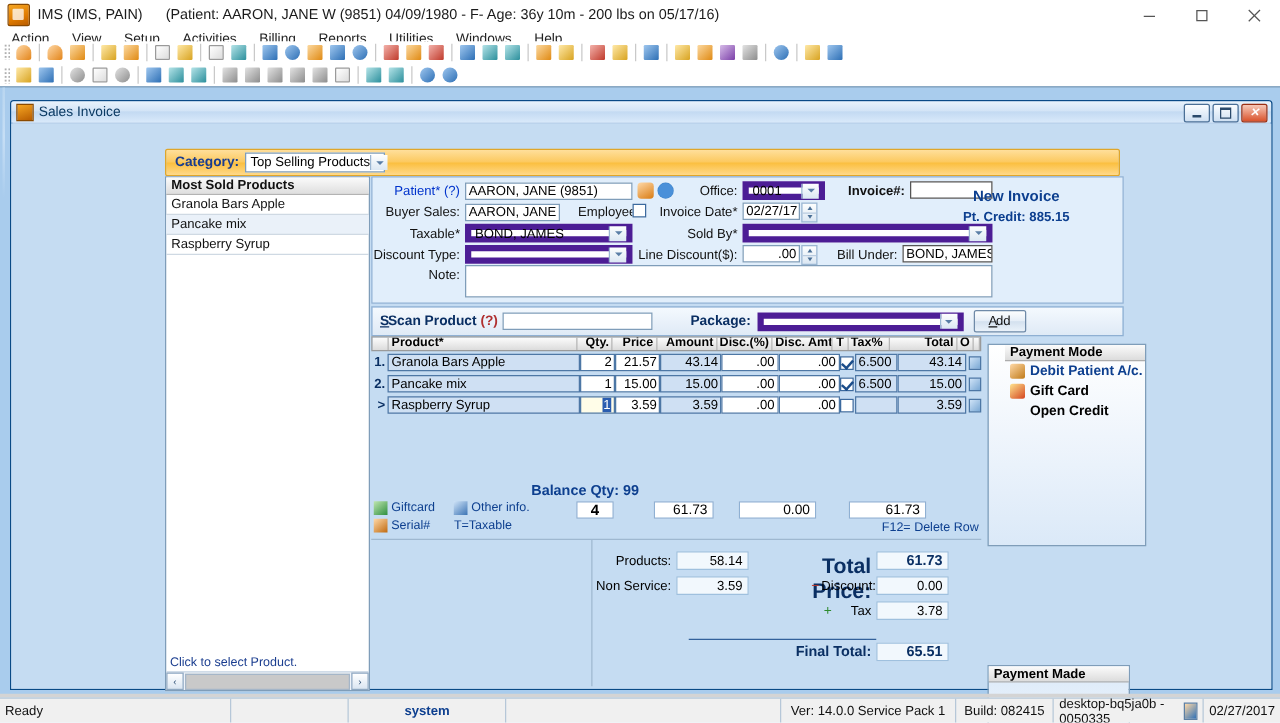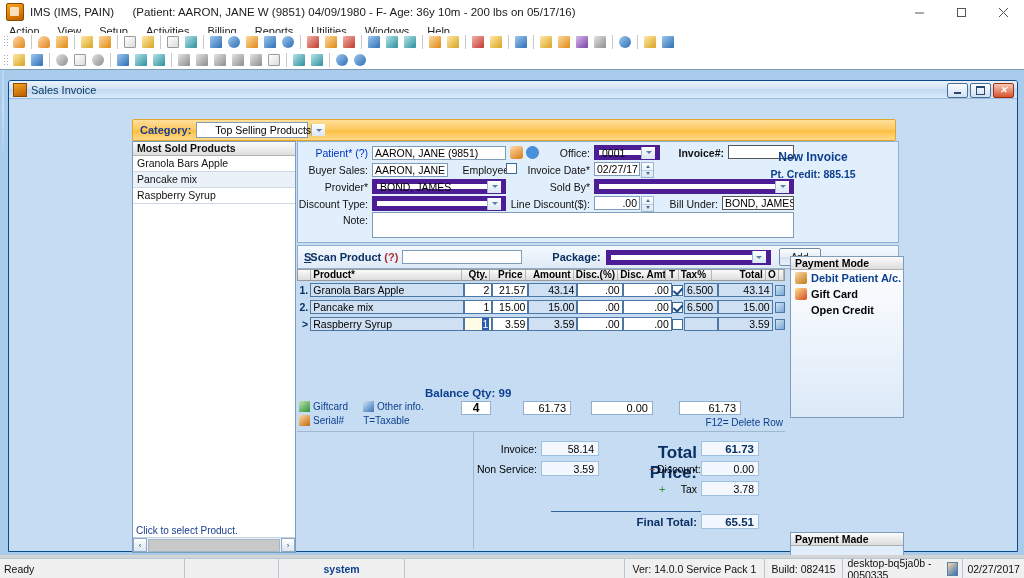--- a/index.html
+++ b/index.html
@@ -119,21 +119,21 @@
     background:linear-gradient(180deg,#ffdf9b 0%,#fcc95f 48%,#fbbf3f 52%,#ffd98a 100%);
     border:1px solid #e0a62a; border-radius:2px;
     display:flex; align-items:center;
   }
   .cat-label{ font-size:11px; font-weight:bold; color:#1a3d8f; margin-left:7px; }
   .cat-combo{
     margin-left:5px; width:110px; height:14px; background:#fff;
     border:1px solid #7f9db9; display:flex; align-items:center; justify-content:space-between;
     font-size:10.5px;
   }
-  .cat-combo span{ padding-left:18px; white-space:nowrap;}
+  .cat-combo span{ padding-left:3px; white-space:nowrap;}
   .combo-arrow{
     width:13px; height:12px; flex:none;
     background:linear-gradient(180deg,#fdfefe,#dbe7f3);
     border-left:1px solid #9bb6d2; display:flex;align-items:center;justify-content:center;
   }
   .combo-arrow:after{ content:""; border-left:3px solid transparent;border-right:3px solid transparent;
     border-top:3px solid #5a7ea6; display:block;}
 
   
   .leftpanel{
@@ -227,23 +227,24 @@
   .gcell.w{ background:#ffffff; }
   .gcell.cream{ background:#fffde8; }
   .gcell.r{ text-align:right; }
   .rownum{ width:14px; font-size:10.5px; font-weight:bold; color:#0a2f63; text-align:right;
            padding-right:2px; box-sizing:border-box;}
   .gbtn{ width:11px;height:11px;background:linear-gradient(135deg,#cfe3f7,#7aa8d4);
          border:1px solid #4d77a5; margin-left:2px;}
 
   
   .pmpanel{
-    position:absolute; left:781px; top:157px; width:112px; height:160px;
+    position:absolute; left:781px; top:176px; width:112px; height:160px;
     background:linear-gradient(180deg,#ffffff 0%,#eaf2fb 60%, #dbe9f8 100%);
     border:1px solid #7f9db9;
+    padding-left:13px;
   }
   .pm-head{
     height:12px; background:linear-gradient(180deg,#fbfbfb,#dcdcdc); border-bottom:1px solid #adadad;
     font-size:10.5px; font-weight:bold; padding-left:4px; line-height:12px;
   }
   .pm-item{ height:16px; display:flex; align-items:center; font-size:11px; font-weight:bold;
             padding-left:4px; }
   .pm-item .pmi{ width:12px;height:12px; margin-right:4px; flex:none;}
   .pm-blue{ color:#0d3f8f; }
   .pm-black{ color:#000; }
@@ -574,21 +575,21 @@
           <div style="position:absolute;left:74px;top:21px;width:76px" class="inp">AARON, JANE</div>
           <div style="position:absolute;left:164px;top:22px;width:50px" class="fld-label">Employee:</div>
           <div style="position:absolute;left:208px;top:21px" class="cb"></div>
           <div style="position:absolute;left:224px;top:22px;width:68px" class="fld-label">Invoice Date*</div>
           <div style="position:absolute;left:296px;top:20px;width:46px" class="inp">02/27/17</div>
           <div style="position:absolute;left:343px;top:20px" class="spin">
               <i></i>
               <i></i>
             </div>
 
-          <div style="position:absolute;left:4px;top:39px;width:66px" class="fld-label">Provider*</div>
+          <div style="position:absolute;left:4px;top:39px;width:66px" class="fld-label">Taxable*</div>
           <div style="position:absolute;left:74px;top:37px;width:134px" class="combo">
             <span>BOND, JAMES</span>
             <div class="combo-arrow"></div>
           </div>
           <div style="position:absolute;left:224px;top:39px;width:68px" class="fld-label">Sold By*</div>
           <div style="position:absolute;left:296px;top:37px;width:200px" class="combo">
             <span></span>
             <div class="combo-arrow"></div>
           </div>
 
@@ -743,21 +744,21 @@
           <div class="sumcell" style="position:absolute;left:226px;top:14px;width:48px;justify-content:flex-end;padding-right:4px">61.73</div>
           <div class="sumcell" style="position:absolute;left:294px;top:14px;width:62px;justify-content:flex-end;padding-right:4px">0.00</div>
           <div class="sumcell" style="position:absolute;left:382px;top:14px;width:62px;justify-content:flex-end;padding-right:4px">61.73</div>
           <div class="f12">F12= Delete Row</div>
         </div>
 
         <div class="totalsarea">
           <div class="tsep"></div>
           <div class="vsep"></div>
 
-          <div class="tlbl" style="position:absolute;left:182px;top:12px;width:58px">Invoice:</div>
+          <div class="tlbl" style="position:absolute;left:182px;top:12px;width:58px">Products:</div>
           <div class="tval" style="position:absolute;left:244px;top:10px;width:58px">58.14</div>
 
           <div class="tlbl" style="position:absolute;left:166px;top:32px;width:74px">Non Service:</div>
           <div class="tval" style="position:absolute;left:244px;top:30px;width:58px">3.59</div>
 
           <div class="tlbl b" style="position:absolute;left:322px;top:12px;width:78px">Total Price:</div>
           <div class="tval b" style="position:absolute;left:404px;top:10px;width:58px">61.73</div>
 
           <div style="position:absolute;left:352px;top:32px;color:#c0392b;font-size:11px">−</div>
           <div class="tlbl" style="position:absolute;left:360px;top:32px;width:40px">Discount:</div>

